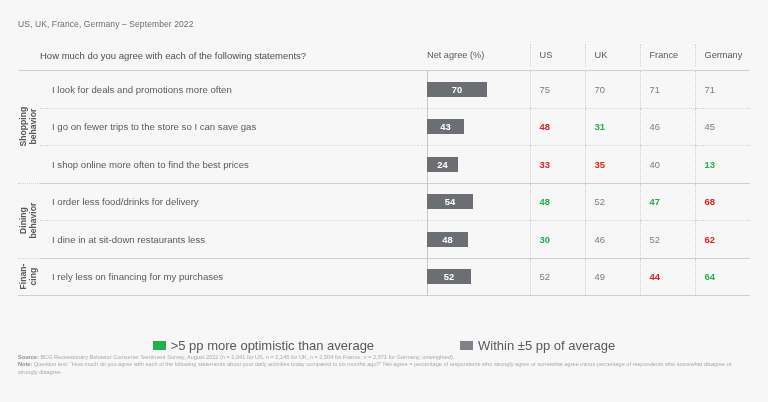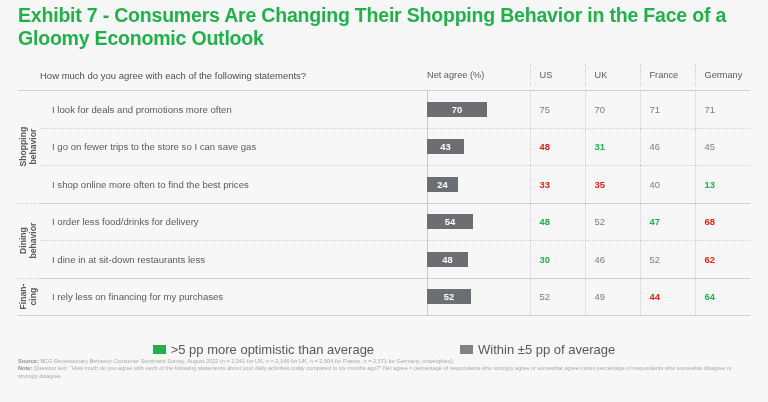--- a/index.html
+++ b/index.html
@@ -184,21 +184,21 @@
     color: #a7a9ac;
   }
   .notes b { color: #8d8f91; }
   .notes .line { margin: 0; }
 </style>
 </head>
 <body>
 
 <div class="sheet">
 
-  <div class="title">Exhibit 7 - Consumers Are Changing Their Shopping Behavior in the Face of a Gloomy Economic Outlook</div>
+  <div class="eyebrow">US, UK, France, Germany – September 2022</div>
 
   <table class="tbl">
     <colgroup>
       <col class="col-grp">
         <col class="col-stmt">
         <col class="col-bar">
       <col class="col-ctry">
         <col class="col-ctry">
         <col class="col-ctry">
         <col class="col-ctry">

